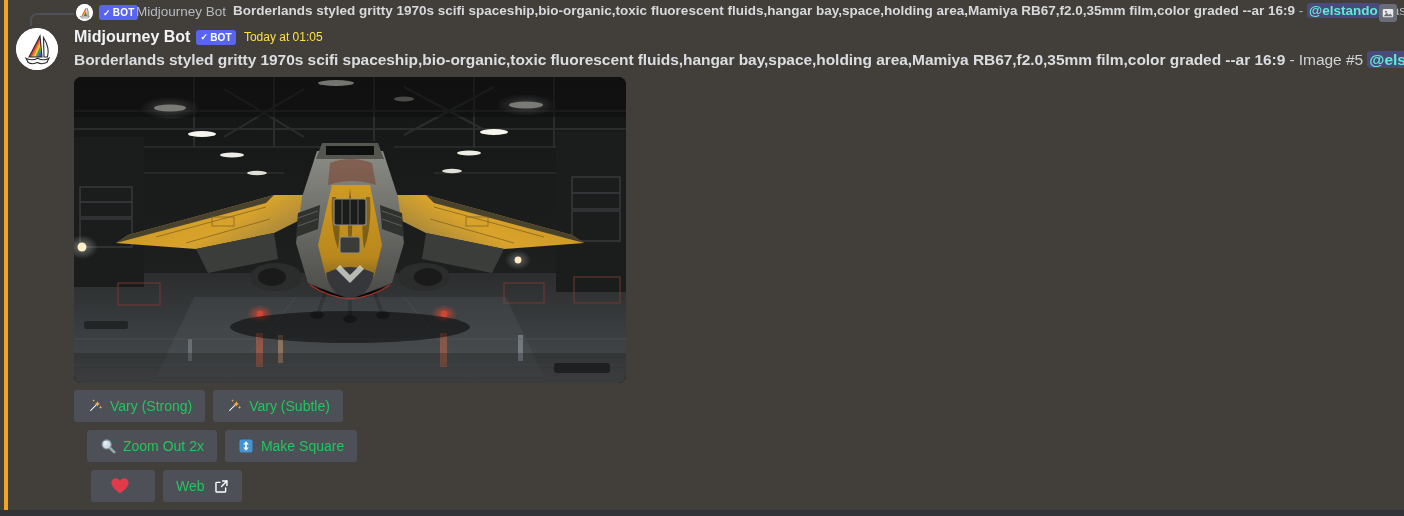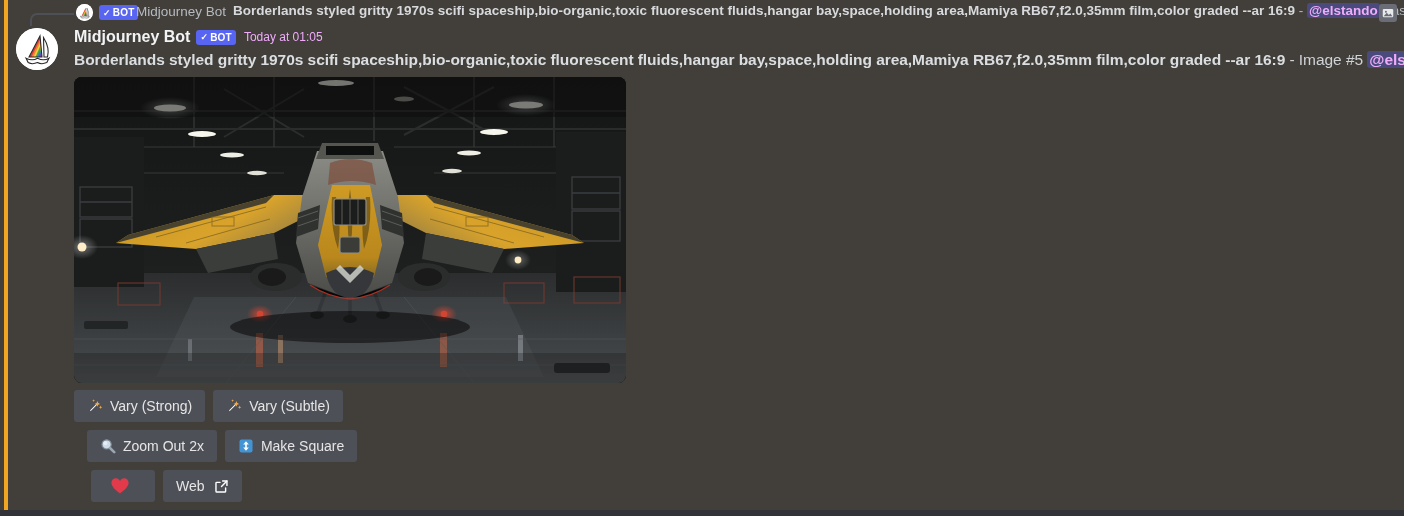--- a/index.html
+++ b/index.html
@@ -73,21 +73,21 @@
     font-size: 13.5px; color: #b5bac1;
   }
   #reply-content {
     position: absolute; left: 233px; top: 3px;
     font-size: 13.5px; color: #d7d9dc;
     font-weight: bold;
     white-space: nowrap;
   }
   .inline-mention {
     background: #4a4b7c;
-    color: #f0abfc;
+    color: #5eead4;
     border-radius: 3px;
     padding: 0 2px;
     font-weight: bold;
   }
   .reply-fast { color: #b5bac1; font-weight: normal; }
   #reply-attachment-icon {
     position: absolute; left: 1379px; top: 4px;
     width: 18px; height: 18px;
     border-radius: 3px;
     background: #6a6d75;
@@ -109,21 +109,21 @@
     display: flex; align-items: center; gap: 6px;
     white-space: nowrap;
   }
   #author-name {
     font-size: 16px;
     font-weight: bold;
     color: #f2f3f5;
   }
   #timestamp {
     font-size: 12px;
-    color: #f0abfc;
+    color: #fde047;
     margin-left: 2px;
   }
   #message-text {
     position: absolute;
     left: 74px; top: 51px;
     font-size: 15.5px;
     font-weight: bold;
     color: #dbdee1;
     white-space: nowrap;
     letter-spacing: -0.05px;
@@ -153,21 +153,21 @@
   }
   #btn-row-1 { left: 74px; top: 390px; }
   #btn-row-2 { left: 87px; top: 430px; }
   #btn-row-3 { left: 74px; top: 470px; padding-left: 17px; }
 
   .dbtn {
     height: 32px;
     background: #4e5058;
     border: none;
     border-radius: 3px;
-    color: #e5e5e5;
+    color: #22c55e;
     font-family: "Liberation Sans", sans-serif;
     font-size: 14px;
     display: inline-flex;
     align-items: center;
     justify-content: center;
     gap: 7px;
     padding: 0 13px;
     cursor: pointer;
     white-space: nowrap;
   }

